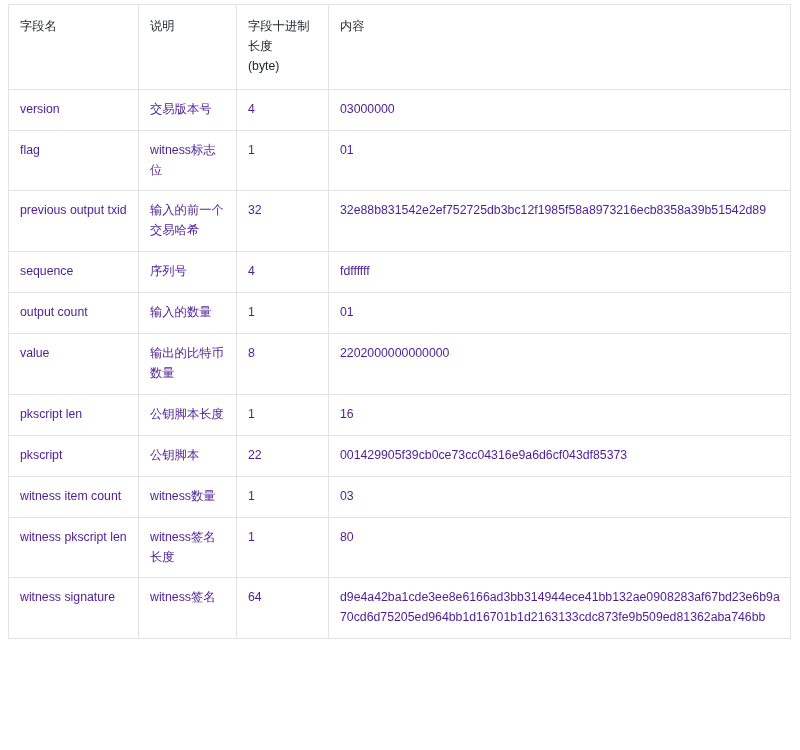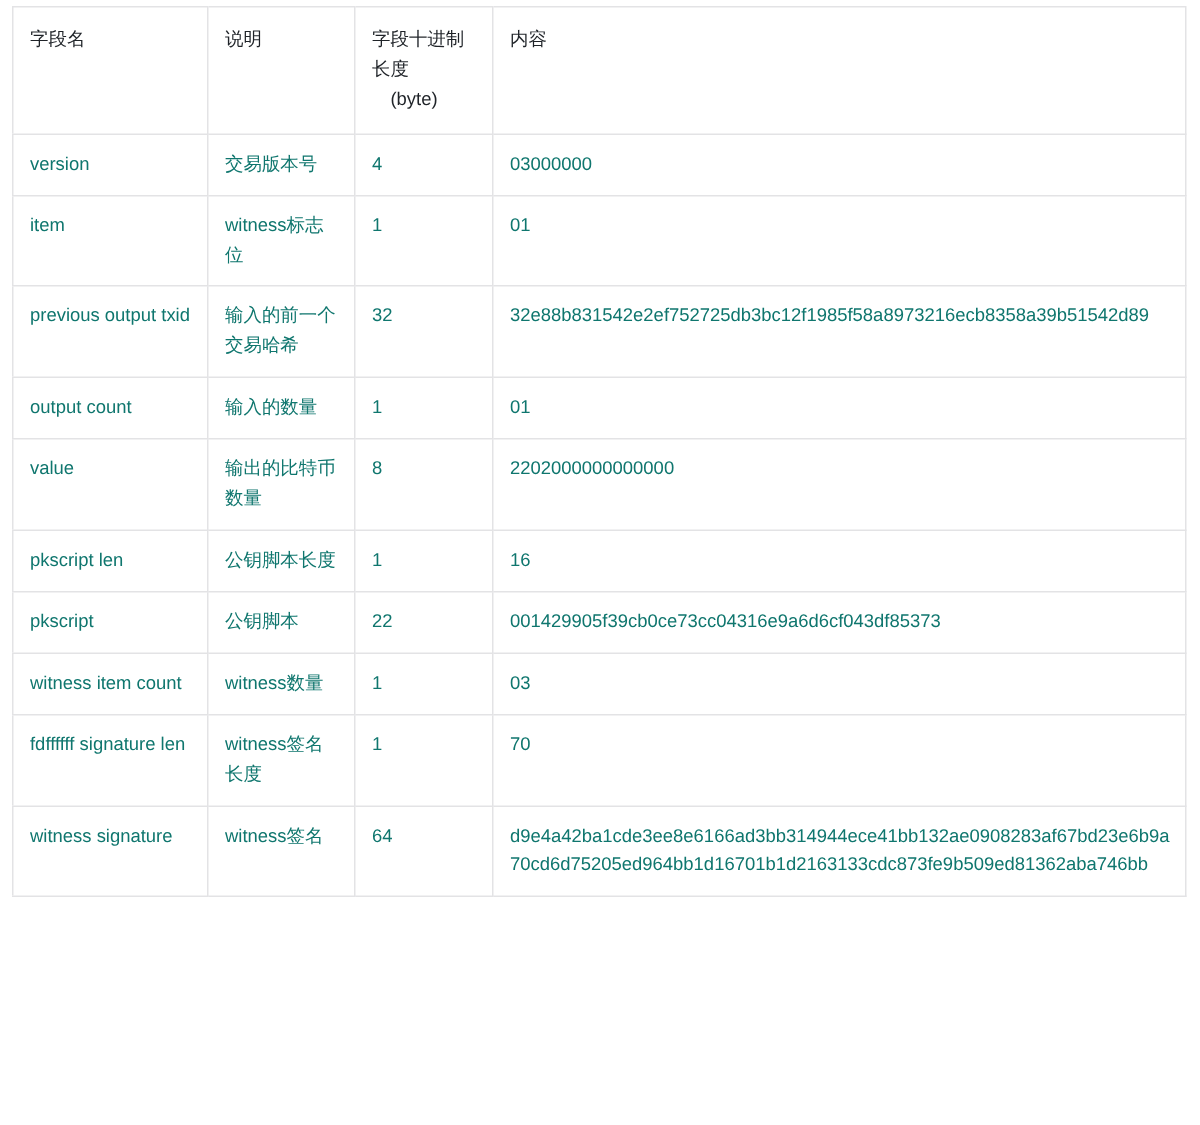--- a/index.html
+++ b/index.html
@@ -36,36 +36,35 @@
   table.spec th,
   table.spec td {
     border-right: 1px solid #e3e3e5;
     border-bottom: 1px solid #e3e3e5;
     padding: 10px 10px 10px 11px;
     vertical-align: top;
     text-align: left;
     font-weight: 400;
     font-size: 12.3px;
     line-height: 1.62;
-    color: #0f766e;
+    color: #4c1d95;
     word-break: break-all;
     overflow-wrap: break-word;
   }
   table.spec th {
     color: #1f2328;
     padding-top: 12px;
     padding-bottom: 12px;
   }
   table.spec th.len-head {
     text-align: left;
     margin-left: 36px;
   }
   table.spec th.len-head .sub {
     display: block;
-    text-align: center;
     padding-right: 14px;
   }
   td.value-cell,
   td.len-cell {
     word-break: break-all;
   }
 </style>
 </head>
 <body>
 
@@ -89,30 +88,36 @@
       </tr>
     </thead>
     <tbody id="table-body">
         <tr>
           <td>version</td>
           <td>交易版本号</td>
           <td class="len-cell">4</td>
           <td class="value-cell">03000000</td>
         </tr>
         <tr>
-          <td>item</td>
+          <td>flag</td>
           <td>witness标志位</td>
           <td class="len-cell">1</td>
           <td class="value-cell">01</td>
         </tr>
         <tr>
           <td>previous output txid</td>
           <td>输入的前一个交易哈希</td>
           <td class="len-cell">32</td>
           <td class="value-cell">32e88b831542e2ef752725db3bc12f1985f58a8973216ecb8358a39b51542d89</td>
+        </tr>
+        <tr>
+          <td>sequence</td>
+          <td>序列号</td>
+          <td class="len-cell">4</td>
+          <td class="value-cell">fdffffff</td>
         </tr>
         <tr>
           <td>output count</td>
           <td>输入的数量</td>
           <td class="len-cell">1</td>
           <td class="value-cell">01</td>
         </tr>
         <tr>
           <td>value</td>
           <td>输出的比特币数量</td>
@@ -131,24 +136,24 @@
           <td class="len-cell">22</td>
           <td class="value-cell">001429905f39cb0ce73cc04316e9a6d6cf043df85373</td>
         </tr>
         <tr>
           <td>witness item count</td>
           <td>witness数量</td>
           <td class="len-cell">1</td>
           <td class="value-cell">03</td>
         </tr>
         <tr>
-          <td>fdffffff signature len</td>
+          <td>witness pkscript len</td>
           <td>witness签名长度</td>
           <td class="len-cell">1</td>
-          <td class="value-cell">70</td>
+          <td class="value-cell">80</td>
         </tr>
         <tr>
           <td>witness signature</td>
           <td>witness签名</td>
           <td class="len-cell">64</td>
           <td class="value-cell">d9e4a42ba1cde3ee8e6166ad3bb314944ece41bb132ae0908283af67bd23e6b9a70cd6d75205ed964bb1d16701b1d2163133cdc873fe9b509ed81362aba746bb</td>
         </tr>
       </tbody>
   </table>
 </div>

